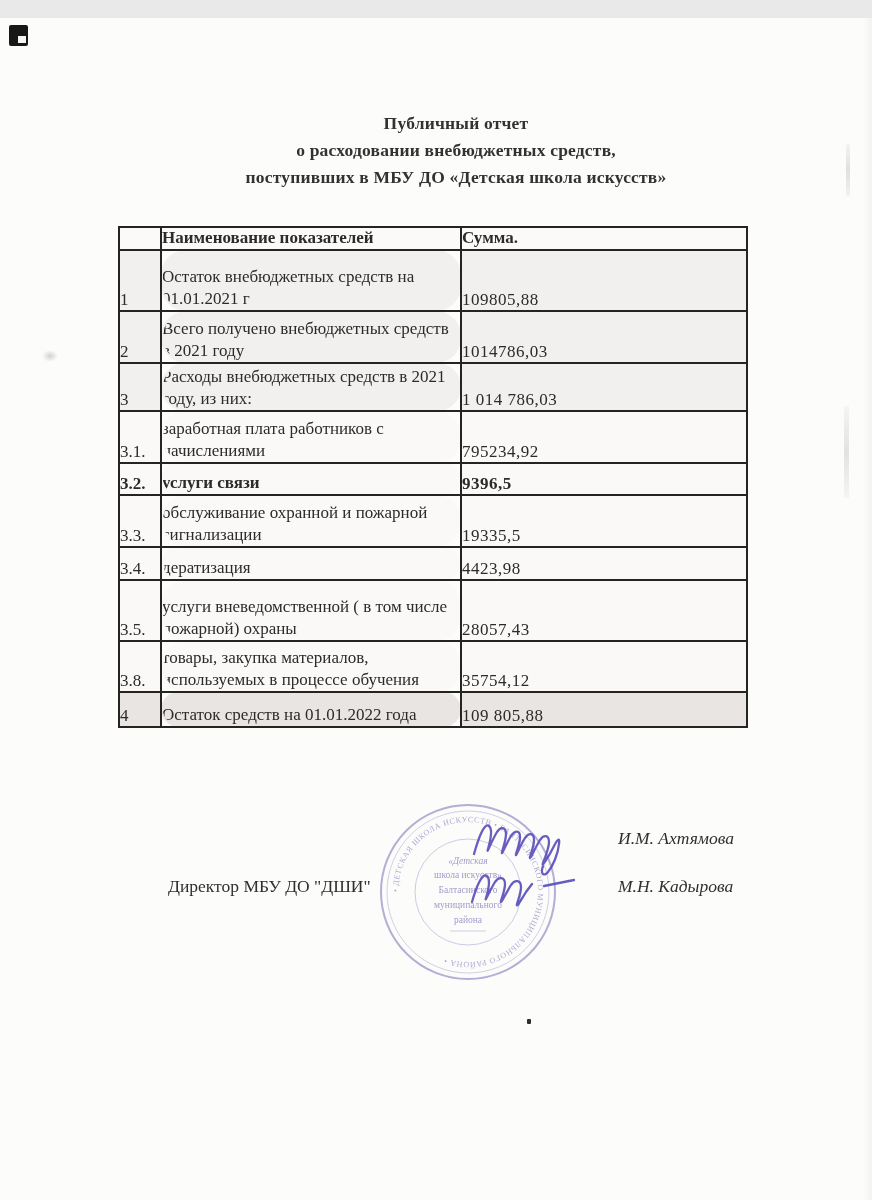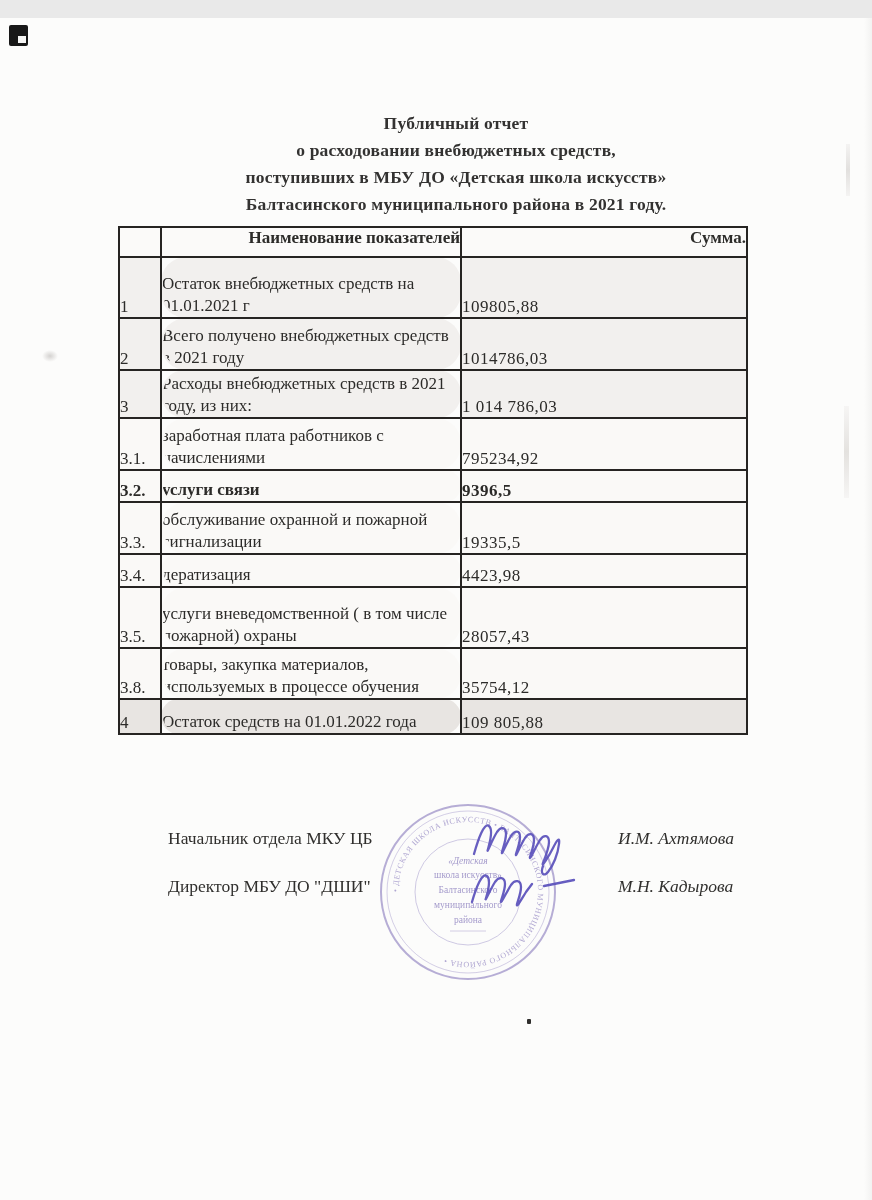--- a/index.html
+++ b/index.html
@@ -21,22 +21,22 @@
     border-collapse:collapse;table-layout:fixed;width:628px;
     font-size:17px;color:#2c2b29;
   }
   table.report col.c-num{width:42px;}
   table.report col.c-name{width:300px;}
   table.report col.c-sum{width:286px;}
   table.report td,table.report th{
     border:2px solid #262422;padding:0;vertical-align:bottom;overflow:hidden;
   }
   table.report th{
-    height:20px;font-size:17px;font-weight:bold;text-align:right;
-    vertical-align:middle;background:#fbfaf9;padding-bottom:8px;
+    height:20px;font-size:17px;font-weight:bold;text-align:left;
+    vertical-align:middle;background:#fbfaf9;padding-bottom:1px;
   }
   td.num{padding:0 0 2px 4px;text-align:left;}
   td.name{padding:2px 4px 3px 7px;line-height:22px;vertical-align:bottom;border-radius:25px;}
   td.sum{text-align:left;padding-bottom:4px;letter-spacing:.5px;}
   tr.bg-a td{background:#f2f0ee;}
   tr.bg-b td{background:#faf9f7;}
   tr.bg-last td{background:#e8e5e2;}
   tr.h61{height:61px;} tr.h52{height:52px;} tr.h48{height:48px;}
   tr.h33{height:33px;} tr.h32{height:32px;font-weight:bold;} tr.h39{height:39px;}
   tr.h51{height:51px;} tr.h35{height:35px;}
@@ -78,21 +78,20 @@
   <div class="tick1"></div>
   <div class="streak1"></div>
   <div class="streak2"></div>
   <div class="dot1"></div>
   <div class="edge-shade"></div>
 
   <div class="title-block">
     <div>Публичный отчет</div>
     <div>о расходовании внебюджетных средств,</div>
     <div>поступивших в МБУ ДО «Детская школа искусств»</div>
-    <div>Балтасинского муниципального района в 2021 году.</div>
   </div>
 
   <table class="report">
     <colgroup>
         <col class="c-num">
         <col class="c-name">
         <col class="c-sum">
       </colgroup>
     <tbody>
         <tr>
@@ -179,21 +178,20 @@
     <g fill="none" stroke="#5a50bb" stroke-width="2.3" stroke-linecap="round" opacity="0.92">
       <path d="M34,58 C38,44 44,26 49,30 C53,33 50,46 48,53 C46,60 52,44 57,36 C61,30 66,31 66,38 C66,44 63,52 62,56 C61,61 66,48 71,40 C75,34 80,34 80,41 C80,47 77,54 76,58 C75,63 80,50 85,42 C89,36 94,37 94,44 C94,50 91,57 90,61 C89,66 95,52 100,44 C104,38 109,39 109,46 C109,52 105,62 103,67 C101,72 108,62 113,52 C117,44 120,40 119,48 C118,58 113,70 108,76 C104,81 100,78 103,70"></path>
     </g>
     <g fill="none" stroke="#5a50bb" stroke-width="2.3" stroke-linecap="round" opacity="0.92">
       <path d="M32,106 C36,92 42,76 47,80 C51,83 48,96 46,102 C44,108 50,94 55,86 C59,80 65,81 65,88 C65,94 62,101 61,105 C60,110 66,97 71,89 C75,83 81,84 81,91 C81,97 78,104 77,108 C76,113 81,104 86,96 L92,88"></path>
       <path d="M104,90 L134,84"></path>
     </g>
   </svg>
 
   <div class="sig-row sig-row1">
-    <span class="sig-label">Начальник отдела МКУ ЦБ</span>
     <span class="sig-name">И.М. Ахтямова</span>
   </div>
   <div class="sig-row sig-row2">
     <span class="sig-label">Директор МБУ ДО "ДШИ"</span>
     <span class="sig-name">М.Н. Кадырова</span>
   </div>
 
 </div>
 
 </body></html>

